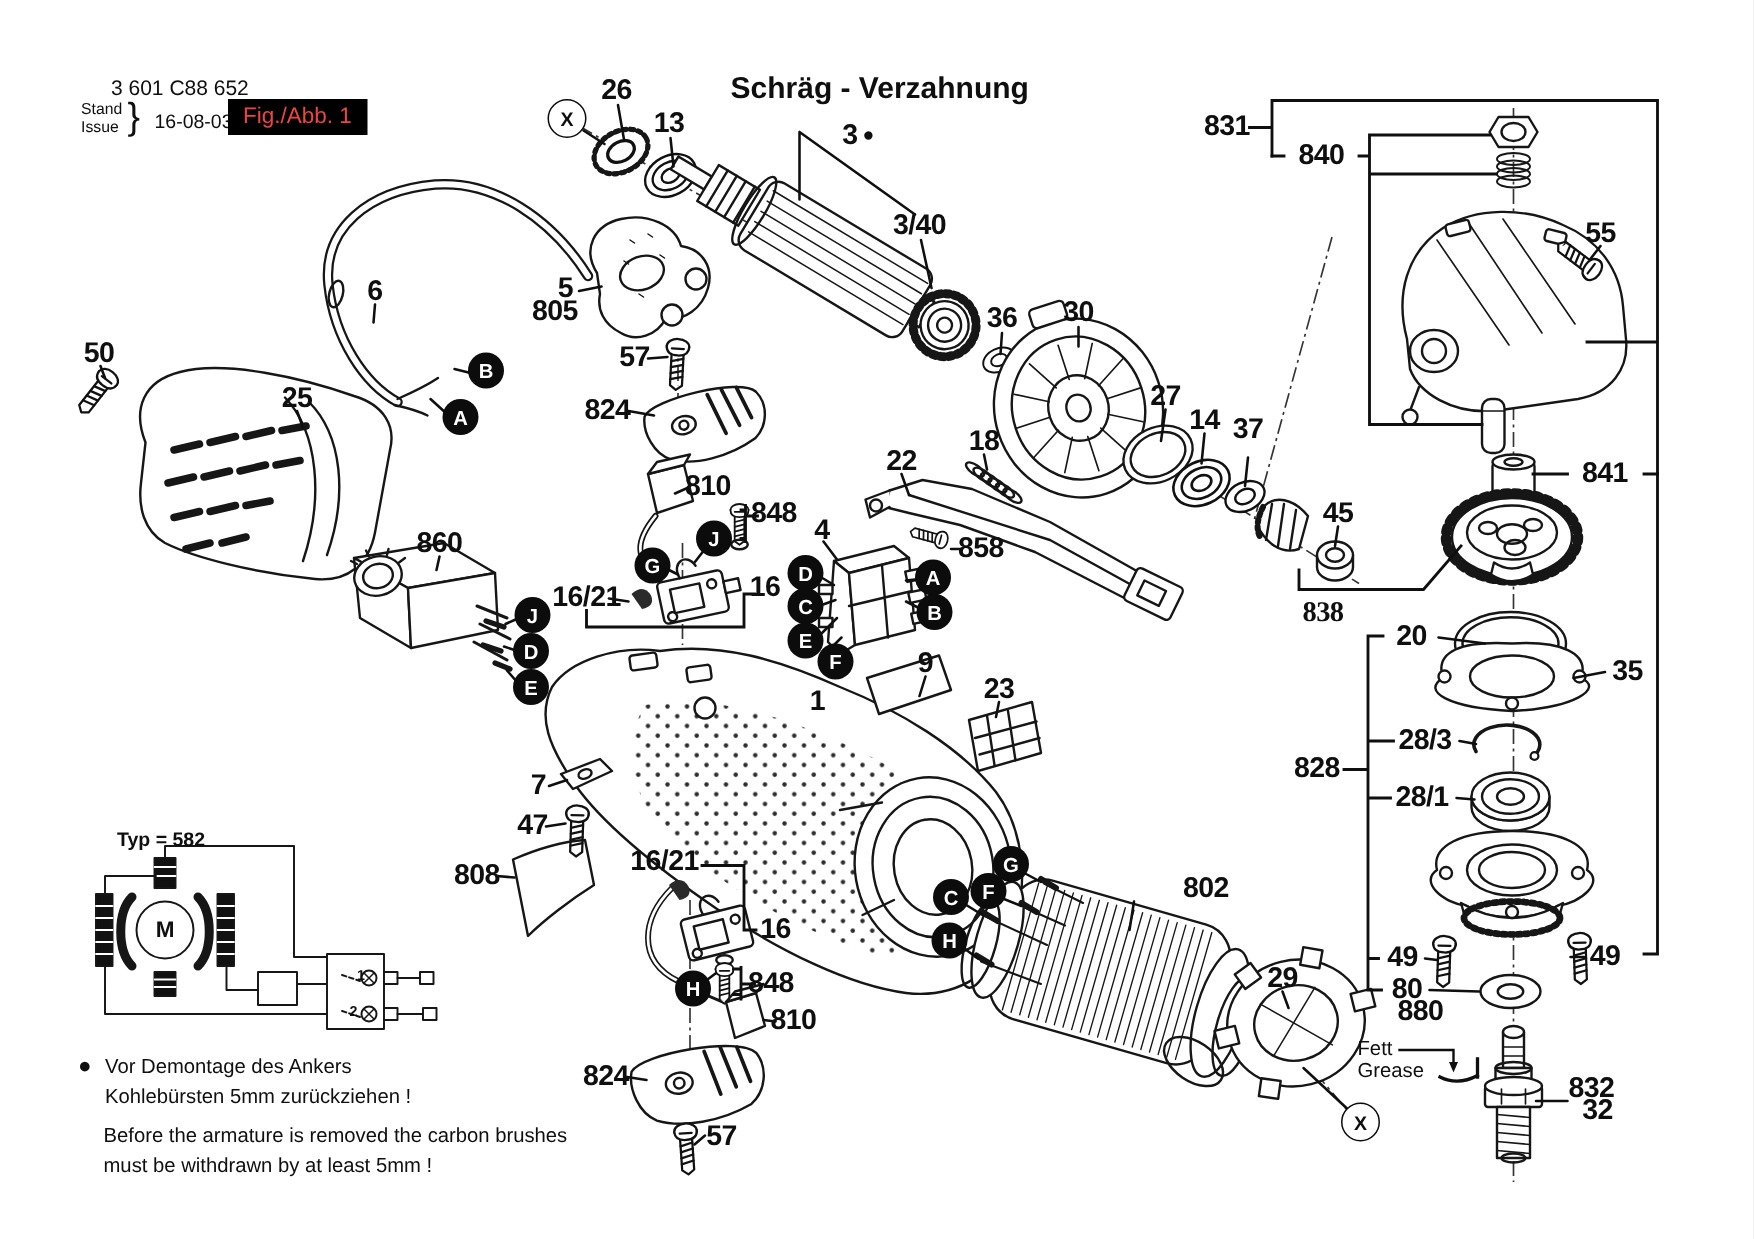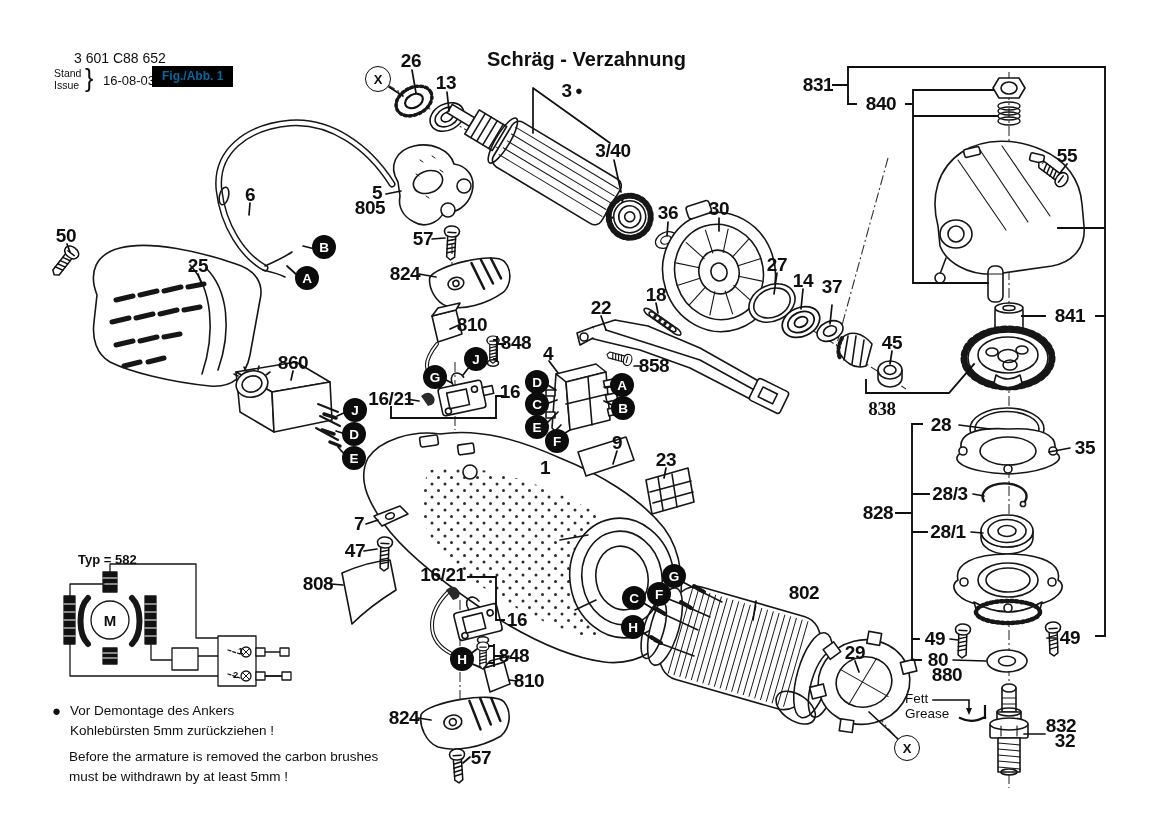--- a/index.html
+++ b/index.html
@@ -13,21 +13,21 @@
   .badge{position:absolute;transform:translate(-50%,-50%);width:24px;height:24px;border-radius:50%;
          background:#0c0c0c;color:#fff;font-weight:700;font-size:13.5px;display:flex;
          align-items:center;justify-content:center;z-index:3;}
   .xmark{position:absolute;transform:translate(-50%,-50%);width:24px;height:24px;border-radius:50%;
          border:1.7px solid #0c0c0c;background:#fff;font-weight:700;font-size:13px;display:flex;
          align-items:center;justify-content:center;z-index:3;}
   .hdr-partnum{left:46px;top:50px;font-size:14px;margin-left:28px;}
   .hdr-stand{left:54px;top:68px;font-size:10.5px;line-height:11.5px;}
   .hdr-brace{left:85px;top:64px;font-size:25px;font-weight:400;}
   .hdr-date{left:103px;top:73px;font-size:13px;}
-  .figbox{left:152px;top:66px;background:#000;color:#0369a1;font-weight:700;font-size:12px;
+  .figbox{left:152px;top:66px;background:#000;color:#ef4444;font-weight:400;font-size:15px;
           padding:3px 10px 4px 10px;}
   .title{left:487px;top:48px;font-weight:700;font-size:20px;letter-spacing:0px;}
   .note{font-size:13.5px;}
   .n1{left:70px;top:703px;} .n1b{left:52px;top:702px;font-size:15px;}
   .n2{left:70px;top:723px;} .n3{left:69px;top:749px;} .n4{left:69px;top:769px;}
   .disc{left:658px;top:724px;font-size:12.5px;line-height:14px;z-index:3;position:absolute;}
   .grease{left:905px;top:691px;font-size:13.5px;line-height:15px;}
   .typ{left:78px;top:552px;font-size:13px;font-weight:700;text-align:right;}
   .mlabel{left:110px;top:620px;transform:translate(-50%,-50%);font-size:15px;font-weight:700;}
   .sw1{left:238px;top:645px;font-size:9.5px;font-weight:700;}
@@ -481,21 +481,21 @@
       <div class="callout" style="left: 832px; top: 287px;">37</div>
       <div class="callout" style="left: 656px; top: 295px;">18</div>
       <div class="callout" style="left: 601px; top: 308px;">22</div>
       <div class="callout" style="left: 654px; top: 366px;">858</div>
       <div class="callout" style="left: 892px; top: 343px;">45</div>
       <div class="callout" style="left: 882px; top: 409px; font-family: Liberation Serif, serif;">838</div>
       <div class="callout" style="left: 818px; top: 85px;">831</div>
       <div class="callout" style="left: 881px; top: 104px;">840</div>
       <div class="callout" style="left: 1067px; top: 156px;">55</div>
       <div class="callout" style="left: 1070px; top: 316px;">841</div>
-      <div class="callout" style="left: 941px; top: 425px;">28</div>
+      <div class="callout" style="left: 941px; top: 425px;">20</div>
       <div class="callout" style="left: 1085px; top: 448px;">35</div>
       <div class="callout" style="left: 878px; top: 513px;">828</div>
       <div class="callout" style="left: 950px; top: 494px;">28/3</div>
       <div class="callout" style="left: 948px; top: 532px;">28/1</div>
       <div class="callout" style="left: 935px; top: 639px;">49</div>
       <div class="callout" style="left: 1070px; top: 638px;">49</div>
       <div class="callout" style="left: 938px; top: 660px;">80</div>
       <div class="callout" style="left: 947px; top: 675px;">880</div>
       <div class="callout" style="left: 855px; top: 653px;">29</div>
       <div class="callout" style="left: 1061px; top: 726px;">832</div>

